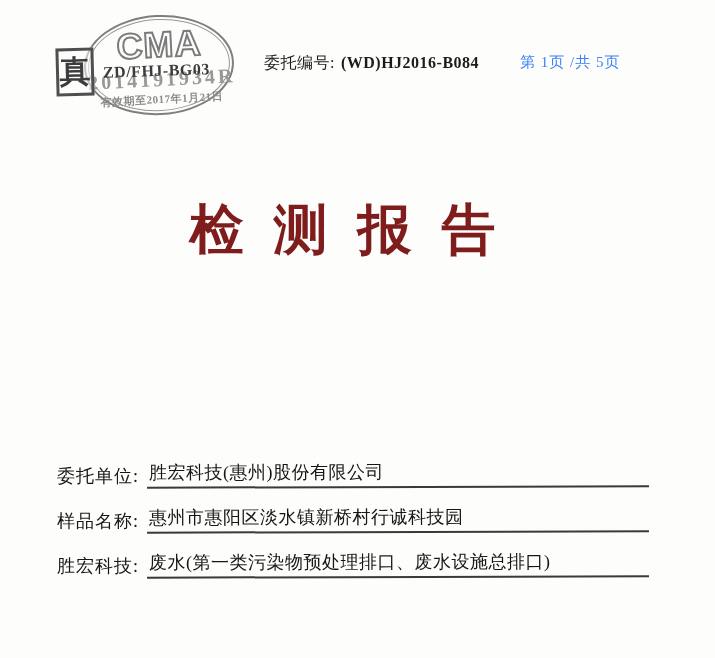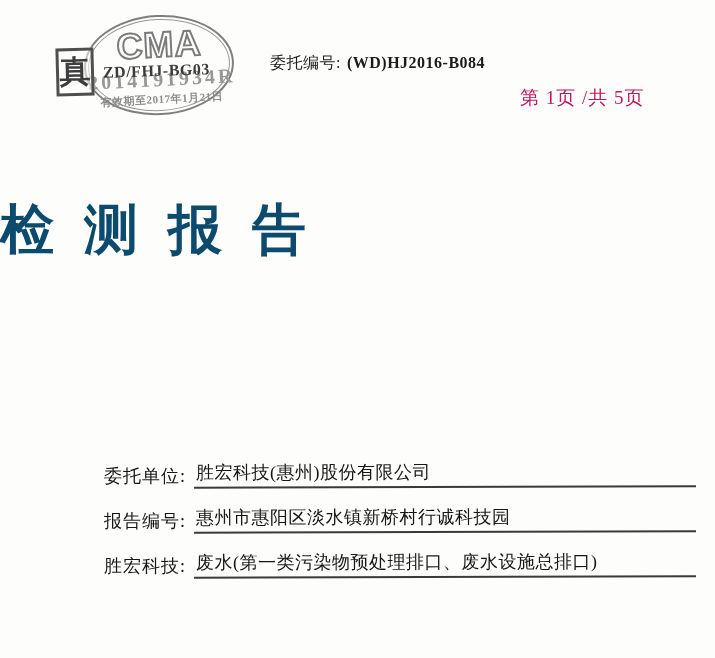--- a/index.html
+++ b/index.html
@@ -94,56 +94,54 @@
     font-size: 31px;
     font-weight: bold;
     color: #3d3d3d;
     background: rgba(253,253,252,0.55);
     transform: rotate(-1.5deg);
   }
 
   
   .header-commission {
     position: absolute;
-    left: 270px; top: 53px;
+    left: 264px; top: 53px;
     font-size: 16px;
     color: #1c1c1c;
     letter-spacing: 0.5px;
     white-space: nowrap;
   }
   .header-commission .val { margin-left: 6px; font-weight: 600; }
   .header-pageinfo {
     position: absolute;
     left: 520px; top: 53px;
-    font-size: 19px;
-    color: #be185d;
+    font-size: 15px;
+    color: #3b82f6;
     letter-spacing: 1px;
     white-space: nowrap;
-    margin-top: 32px;
   }
 
   
   .report-title {
     position: absolute;
     left: 0; top: 194px;
     width: 100%;
-    text-align: left;
+    text-align: center;
     font-size: 54px;
     font-weight: 800;
-    color: #0c4a6e;
+    color: #7f1d1d;
     letter-spacing: 30px;
     white-space: nowrap;
   }
 
   
   .form-fields {
     position: absolute;
     left: 57px; top: 458px;
     width: 592px;
-    margin-left: 47px;
   }
   .form-row {
     display: flex;
     align-items: flex-end;
     height: 30px;
     margin-bottom: 15px;
     font-size: 18px;
     color: #161616;
     white-space: nowrap;
   }
@@ -182,21 +180,21 @@
   <div class="header-pageinfo">第 1页 /共 5页</div>
 
   <h1 class="report-title">检测报告</h1>
 
   <div class="form-fields">
     <div class="form-row">
       <span class="lbl">委托单位:</span>
       <span class="val">胜宏科技(惠州)股份有限公司</span>
     </div>
     <div class="form-row">
-      <span class="lbl">报告编号:</span>
+      <span class="lbl">样品名称:</span>
       <span class="val">惠州市惠阳区淡水镇新桥村行诚科技园</span>
     </div>
     <div class="form-row">
       <span class="lbl">胜宏科技:</span>
       <span class="val">废水(第一类污染物预处理排口、废水设施总排口)</span>
     </div>
   </div>
 
 </div>
 

